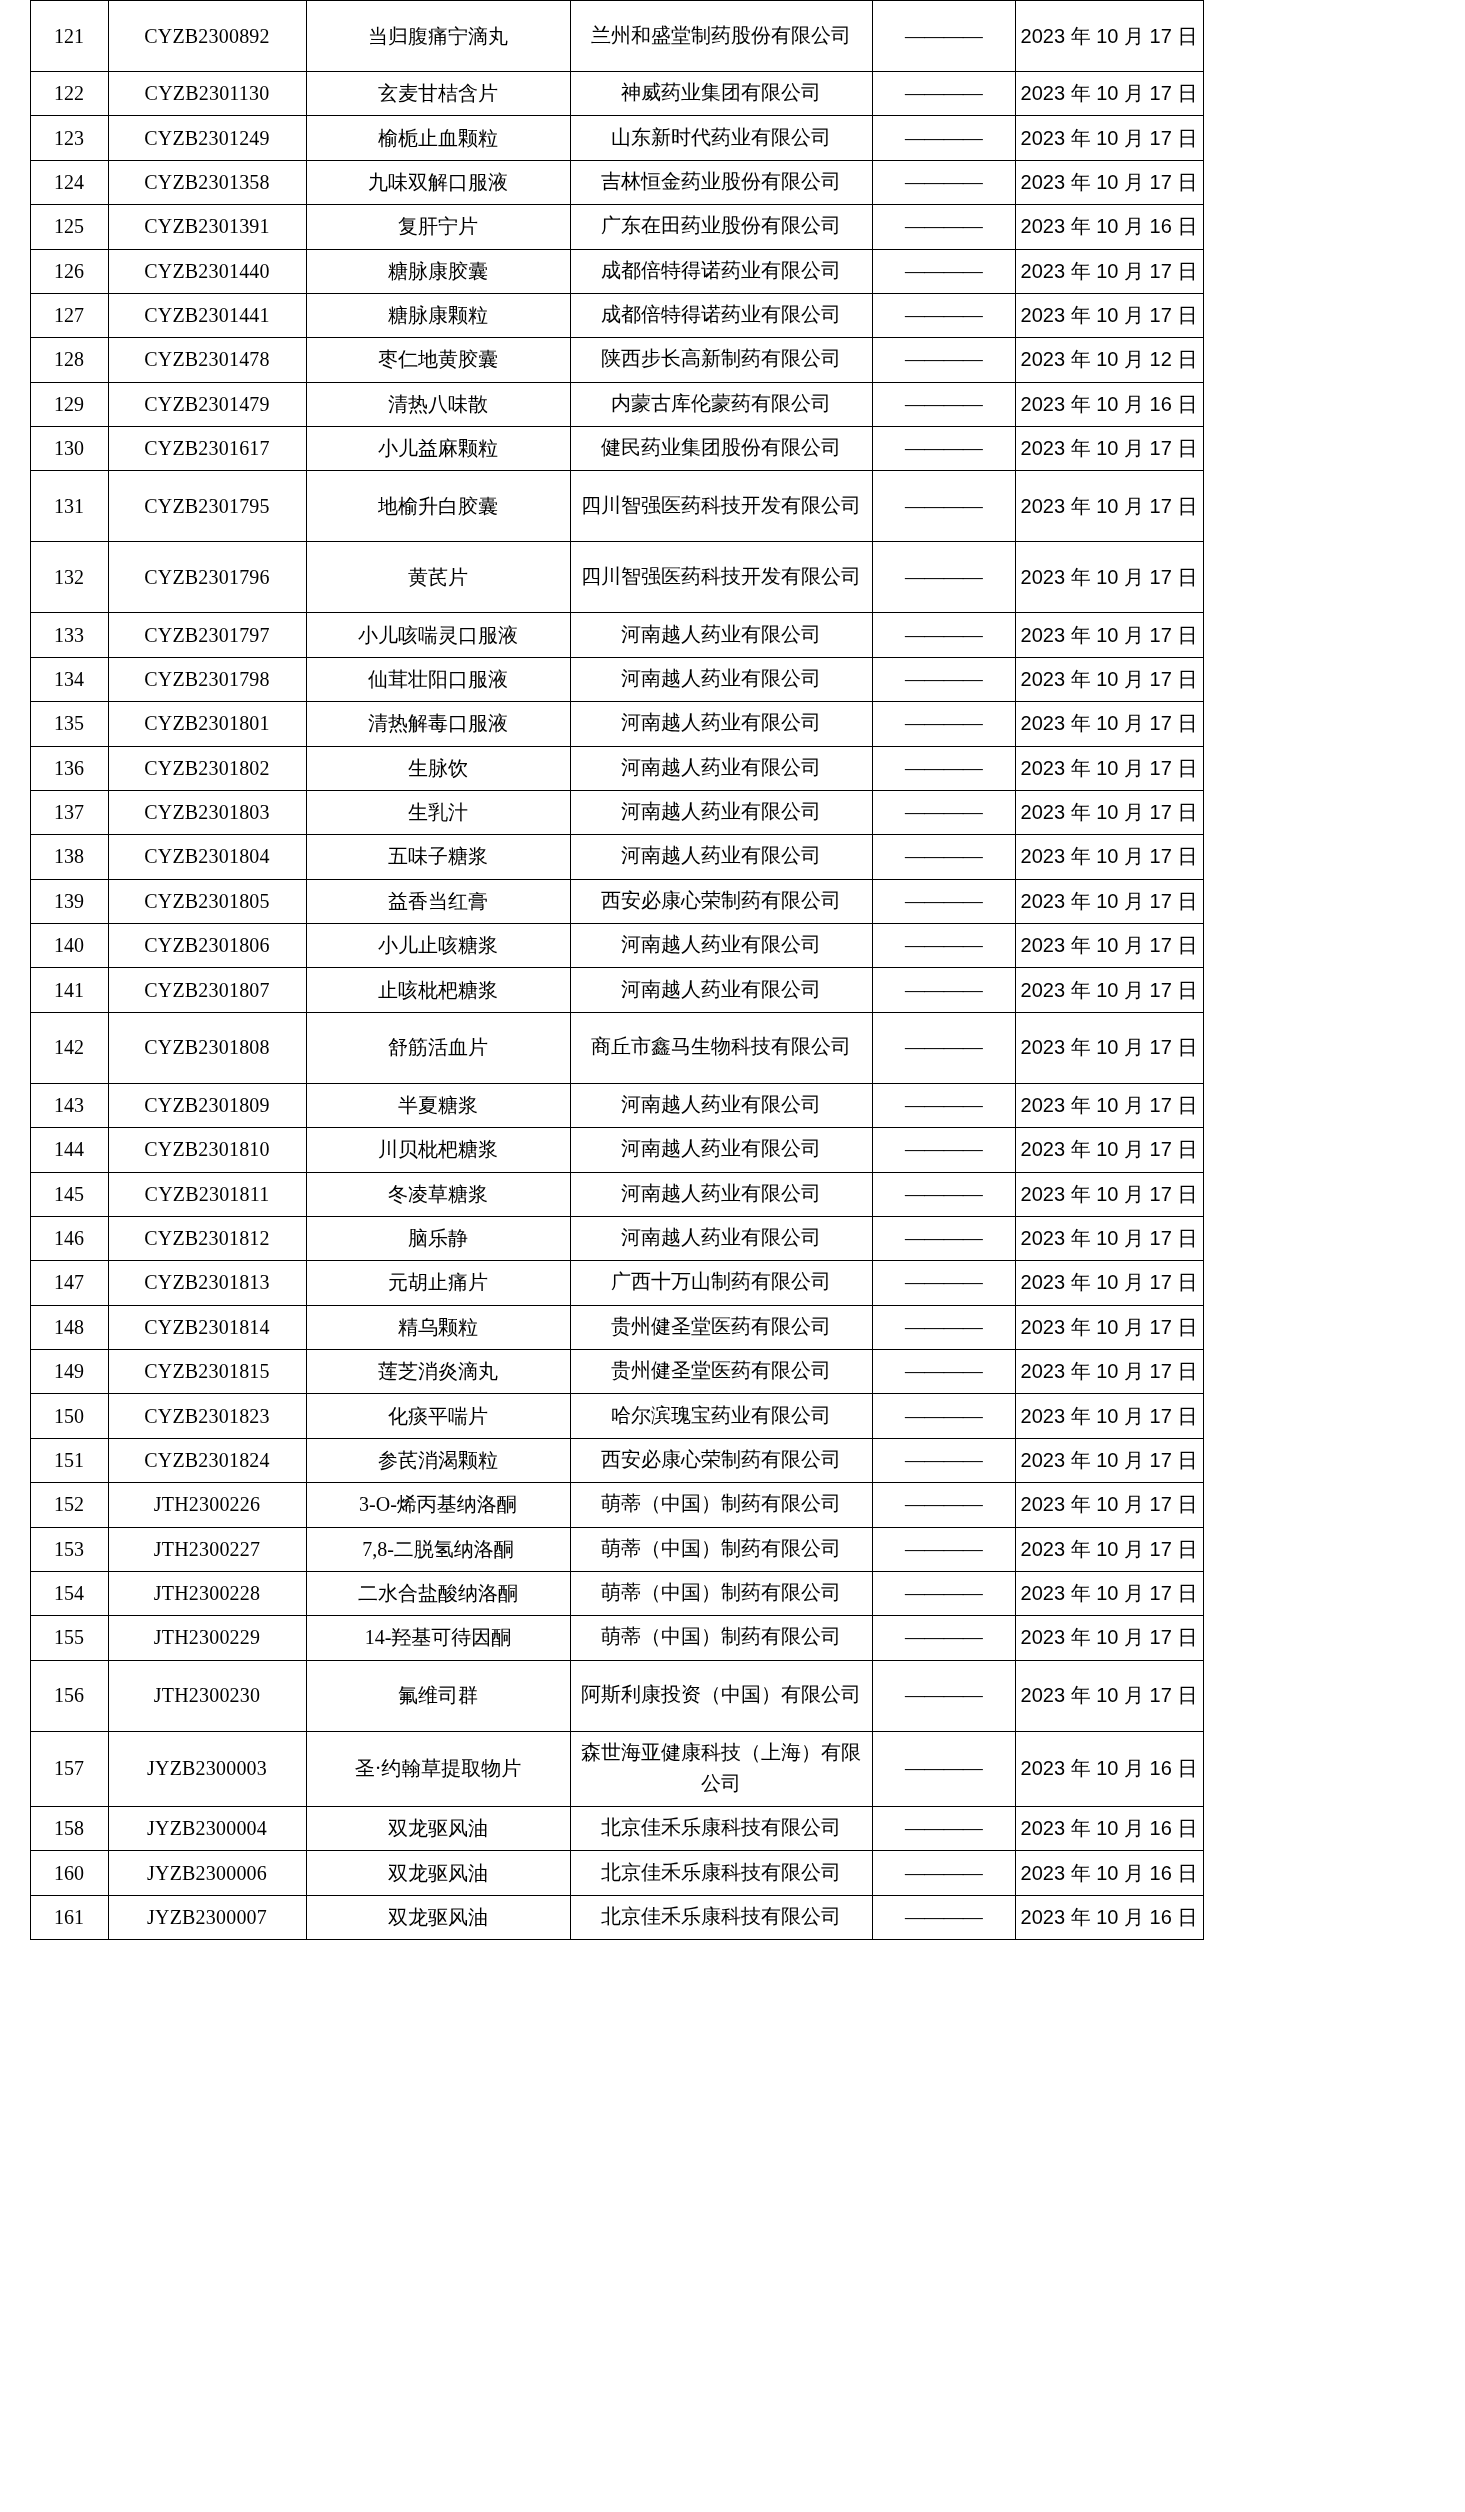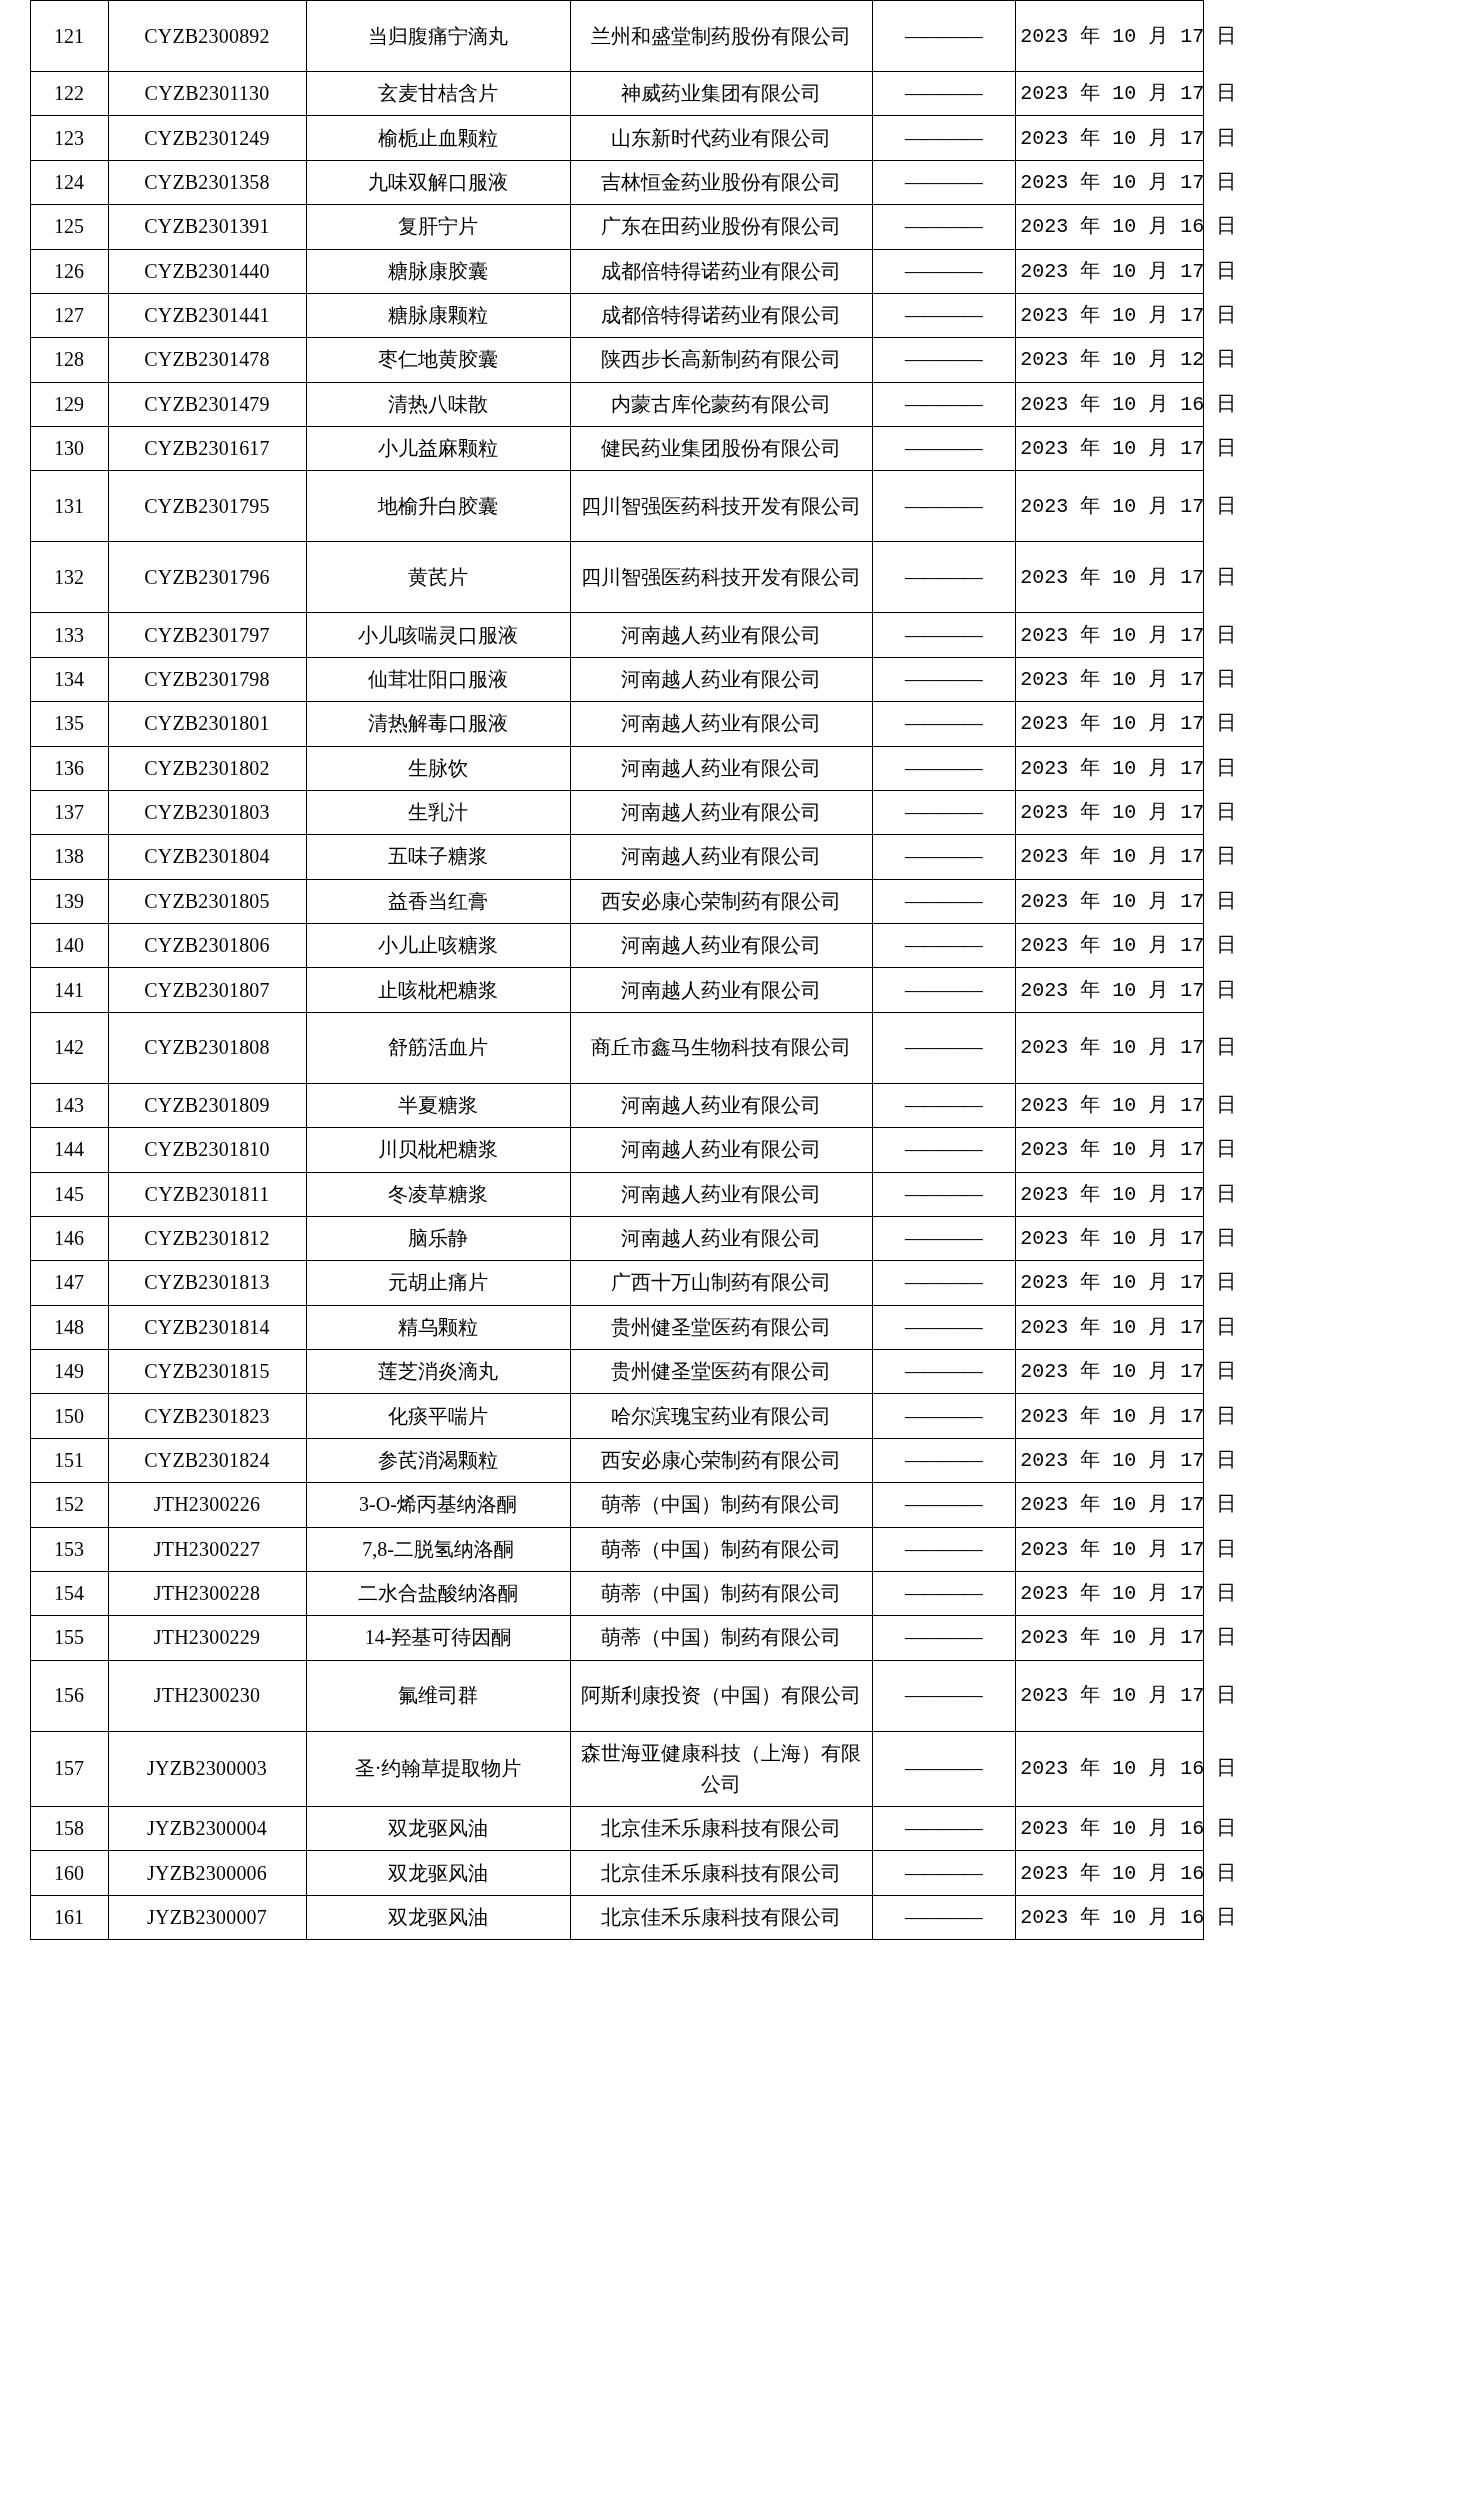--- a/index.html
+++ b/index.html
@@ -35,23 +35,23 @@
   col.c-idx   { width: 78px; }
   col.c-code  { width: 198px; }
   col.c-name  { width: 264px; }
   col.c-corp  { width: 302px; }
   col.c-dash  { width: 143px; }
   col.c-date  { width: 188px; }
 
   td.idx  { font-family: "Liberation Serif", serif; }
   td.code { font-family: "Liberation Serif", serif; letter-spacing: 0.2px; margin-top: 24px; }
   td.name { font-family: Liberation Serif, serif; font-size: 19.4px; }
-  td.corp { font-family: Liberation Sans, sans-serif; font-size: 19.4px; line-height: 1.65; }
+  td.corp { font-family: Liberation Mono, monospace; font-size: 19.4px; line-height: 1.65; }
   td.dash { font-family: "Liberation Serif", serif; letter-spacing: -0.8px; font-size: 19.4px; }
-  td.date { font-family: Liberation Mono, monospace; font-size: 19.4px; white-space: nowrap; }
+  td.date { font-family: Liberation Sans, sans-serif; font-size: 19.4px; white-space: nowrap; }
   .tall { height: 71px; }
 </style>
 </head>
 <body>
 
 <div class="page">
   <table class="reg-table">
     <colgroup>
       <col class="c-idx">
         <col class="c-code">

